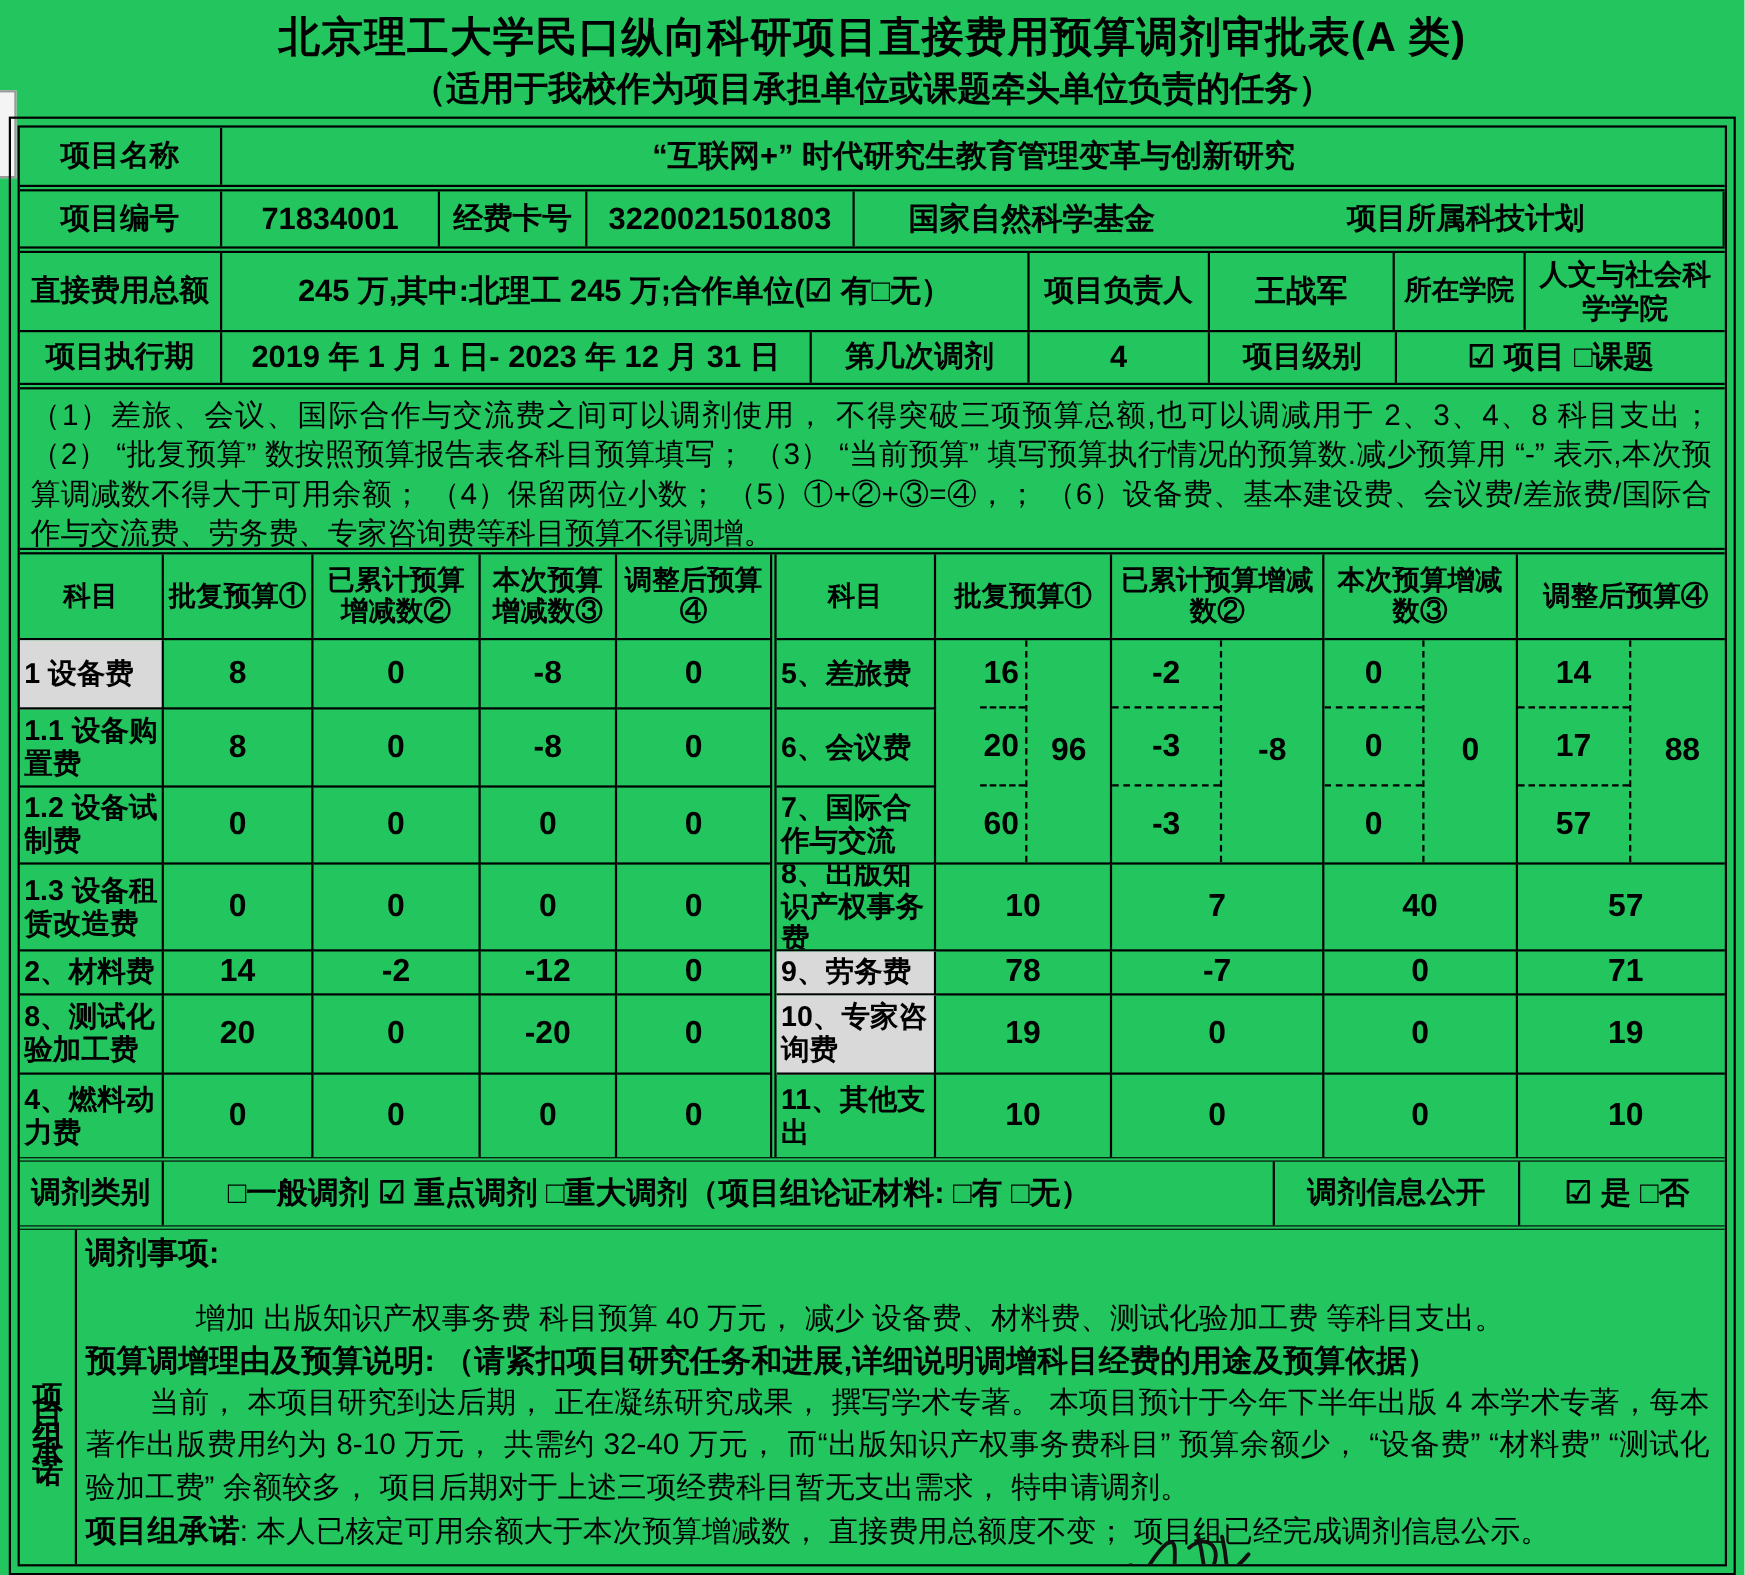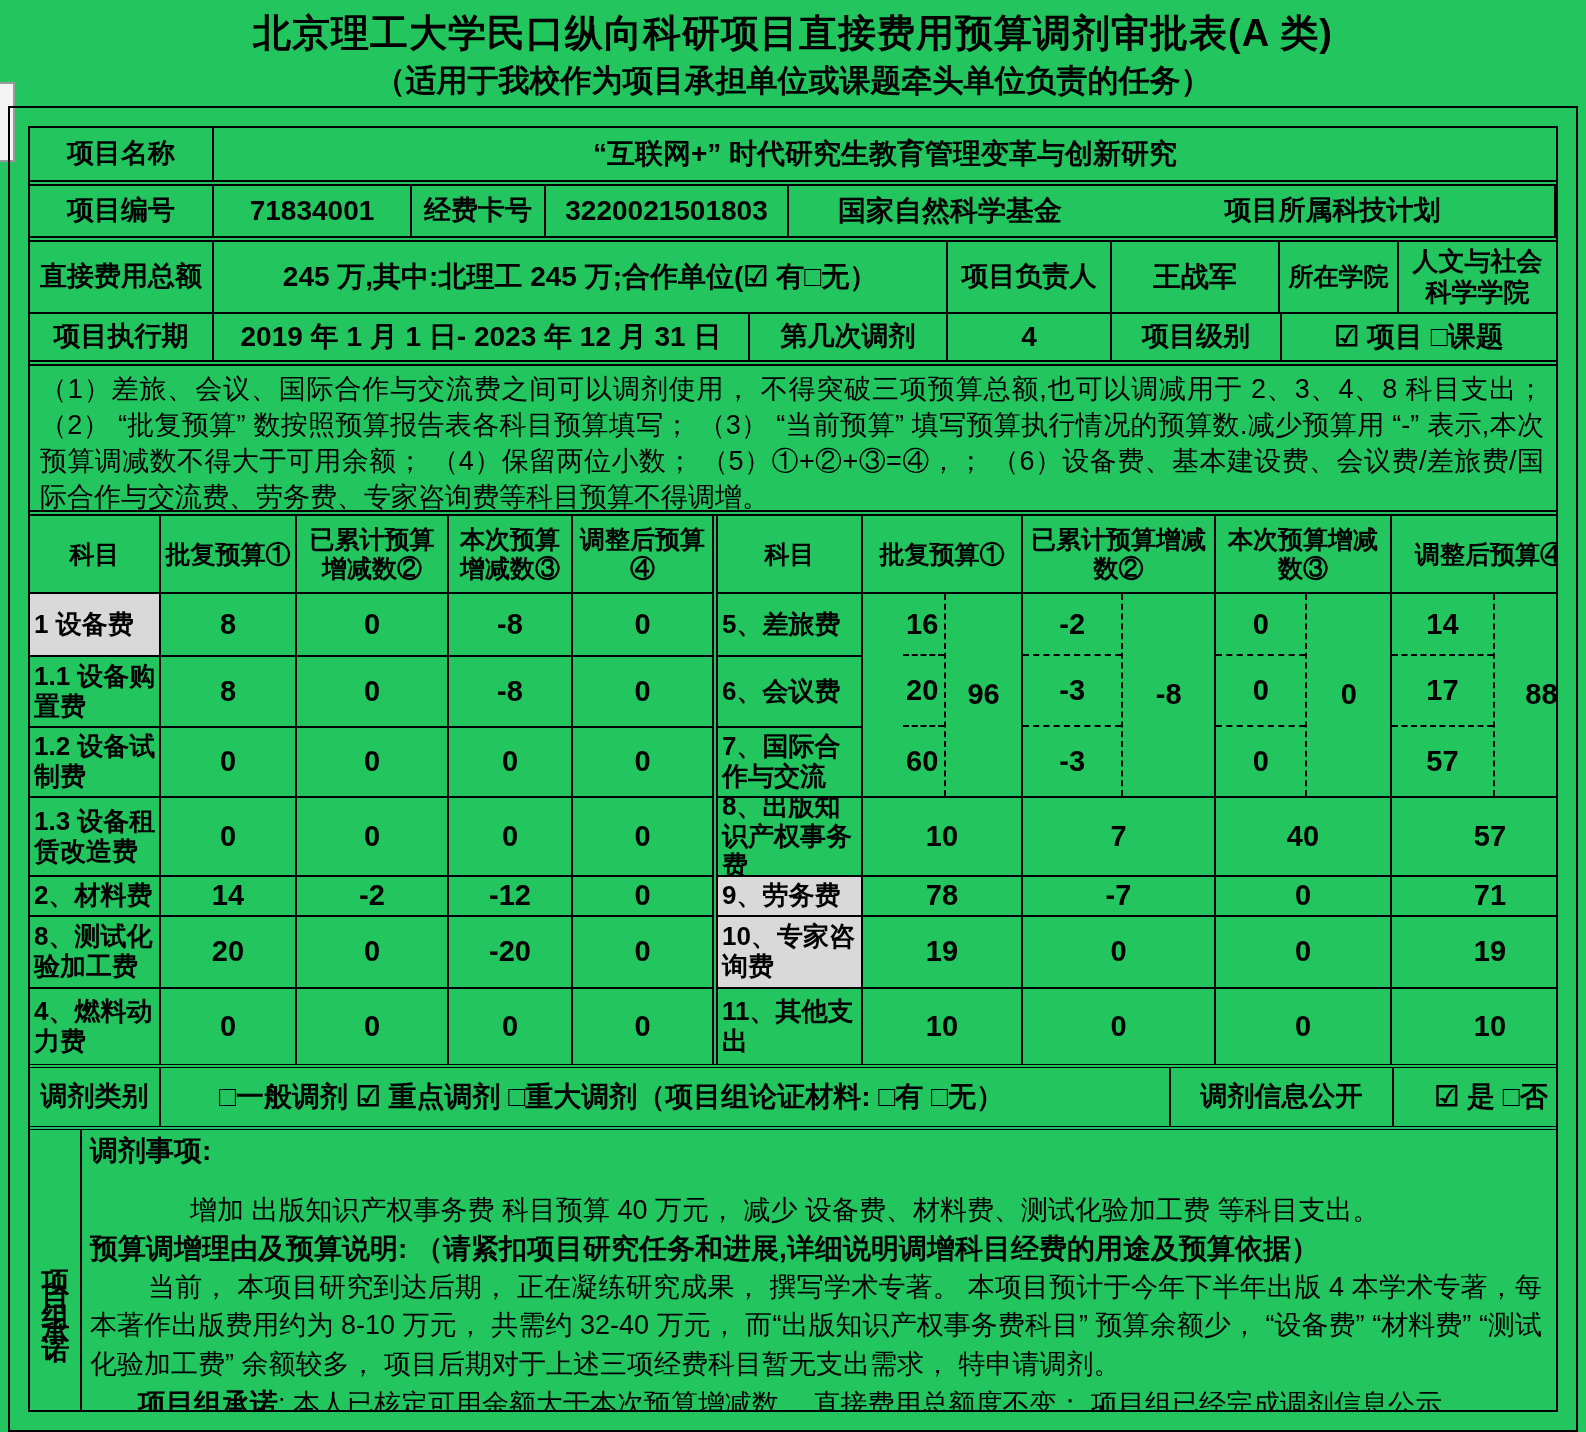--- a/index.html
+++ b/index.html
@@ -5,21 +5,21 @@
   html,body{margin:0;padding:0;background:#fff;}
   #page{position:relative;width:1586px;height:1432px;background:#22c55e;overflow:hidden;
         font-family:Liberation Sans, sans-serif;color:#000;}
   .title{position:absolute;top:8px;left:0;width:100%;text-align:center;
          font-size:38px;font-weight:bold;letter-spacing:1px;}
   .subtitle{position:absolute;top:60px;left:0;width:100%;text-align:center;
             font-size:31px;font-weight:bold;}
   .edge-artifact{position:absolute;left:-5px;top:82px;width:16px;height:76px;
                  border:2px solid #9a9a9a;background:#f4f4f4;}
   .frame{position:absolute;left:8px;top:106px;width:1570px;bottom:0;
-         border:2px solid #000;padding:18px;box-sizing:border-box;}
+         border:2px solid #000;padding:6px;box-sizing:border-box;}
   .frame-inner{border:2px solid #000;width:100%;height:100%;box-sizing:border-box;overflow:hidden;}
 
   .row{display:grid;box-sizing:border-box;}
   .cell{border-right:2px solid #000;box-sizing:border-box;display:flex;
         align-items:center;justify-content:center;text-align:center;
         font-weight:bold;font-size:27px;line-height:1.18;padding:2px;overflow:hidden;}
   .cell.last{border-right:none;}
   .dsep{border-top:6px double #000;}
   .ssep{border-top:2px solid #000;}
   .valtext{font-size:28px;}
@@ -61,21 +61,21 @@
   
   .commit{display:flex;border-top:4px double #000;height:320px;box-sizing:border-box;}
   .sidecol{width:52px;border-right:2px solid #000;box-sizing:border-box;display:flex;
            align-items:center;justify-content:center;}
   .sidetext{writing-mode:vertical-rl;text-orientation:upright;font-size:28px;font-weight:bold;
             letter-spacing:16px;}
   .ccontent{flex:1;padding:2px 14px 0 8px;box-sizing:border-box;overflow:visible;}
   .cline-title{font-size:28px;font-weight:bold;line-height:1.35;}
   .cline-item{font-size:27px;font-weight:normal;padding-left:100px;line-height:1.5;margin-top:20px;}
   .cline-reason{font-size:27px;font-weight:normal;line-height:1.42;text-align:justify;text-indent:58px;}
-  .cline-promise{font-size:27px;line-height:1.5;margin-left:48px;}
+  .cline-promise{font-size:27px;line-height:1.5;}
   .cline-promise .plabel{font-weight:bold;font-size:28px;}
   .signrow{display:flex;align-items:center;height:64px;margin-top:2px;}
   .signlabel{margin-left:648px;font-size:28px;font-weight:bold;white-space:nowrap;}
   .signsvg{margin:-26px 0 -46px 6px;}
   .signdate{margin-left:128px;font-size:27px;font-weight:bold;white-space:nowrap;}
 </style>
 </head>
 <body>
 
 <div id="page">

